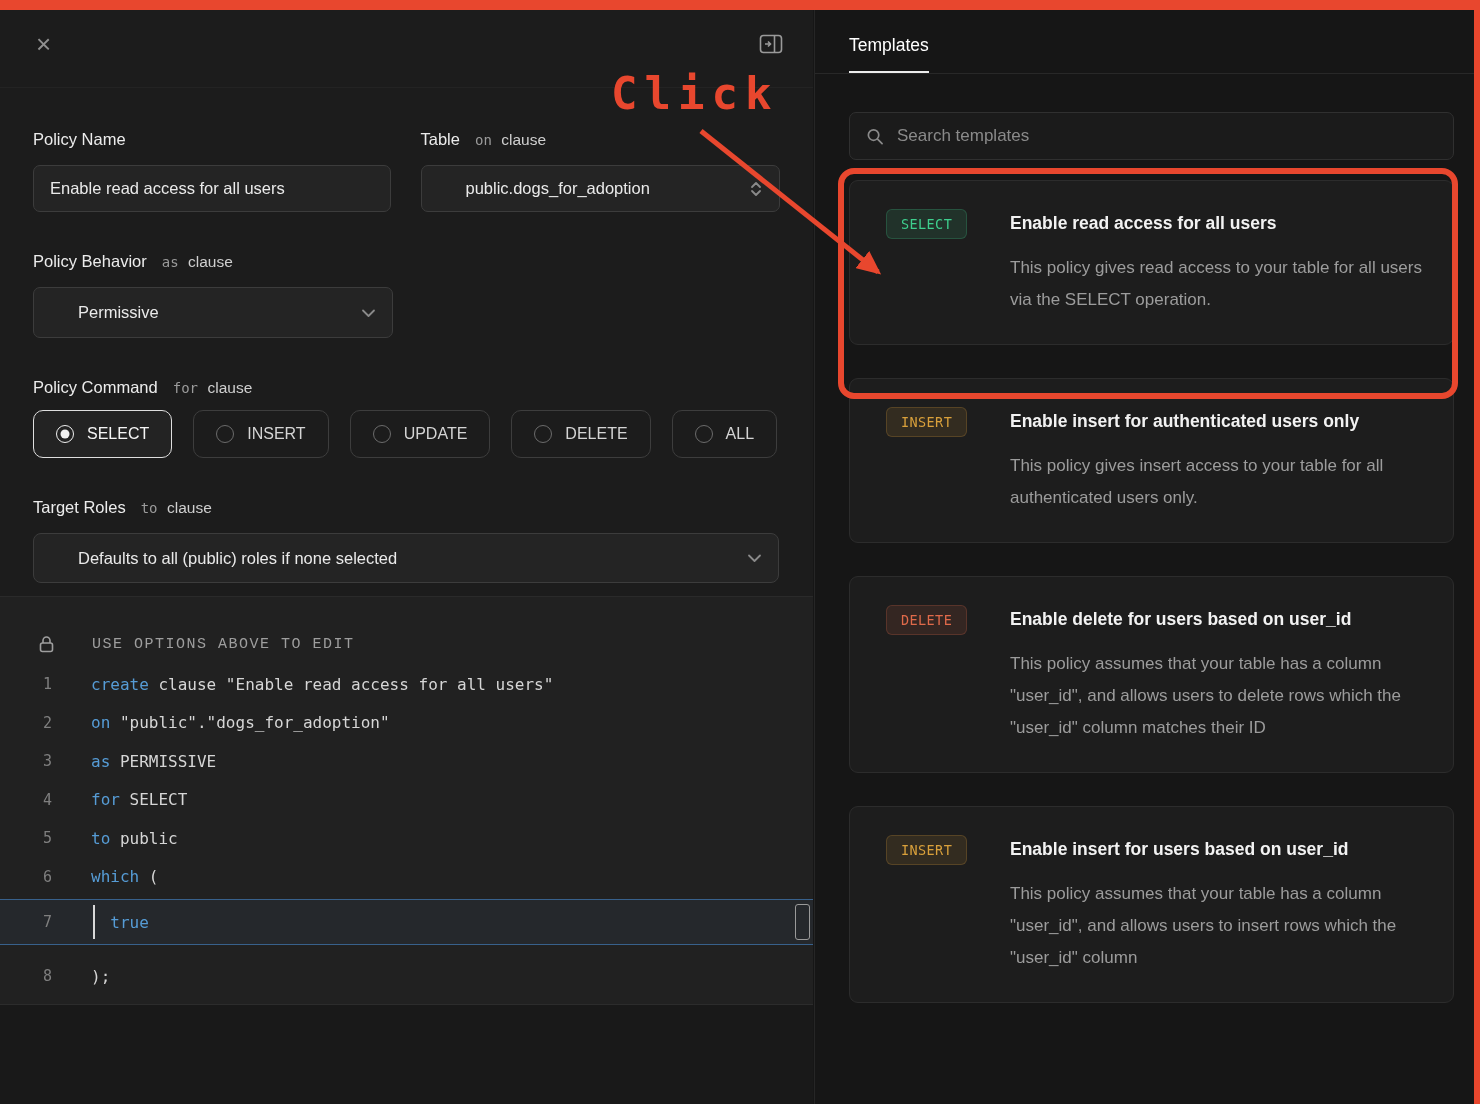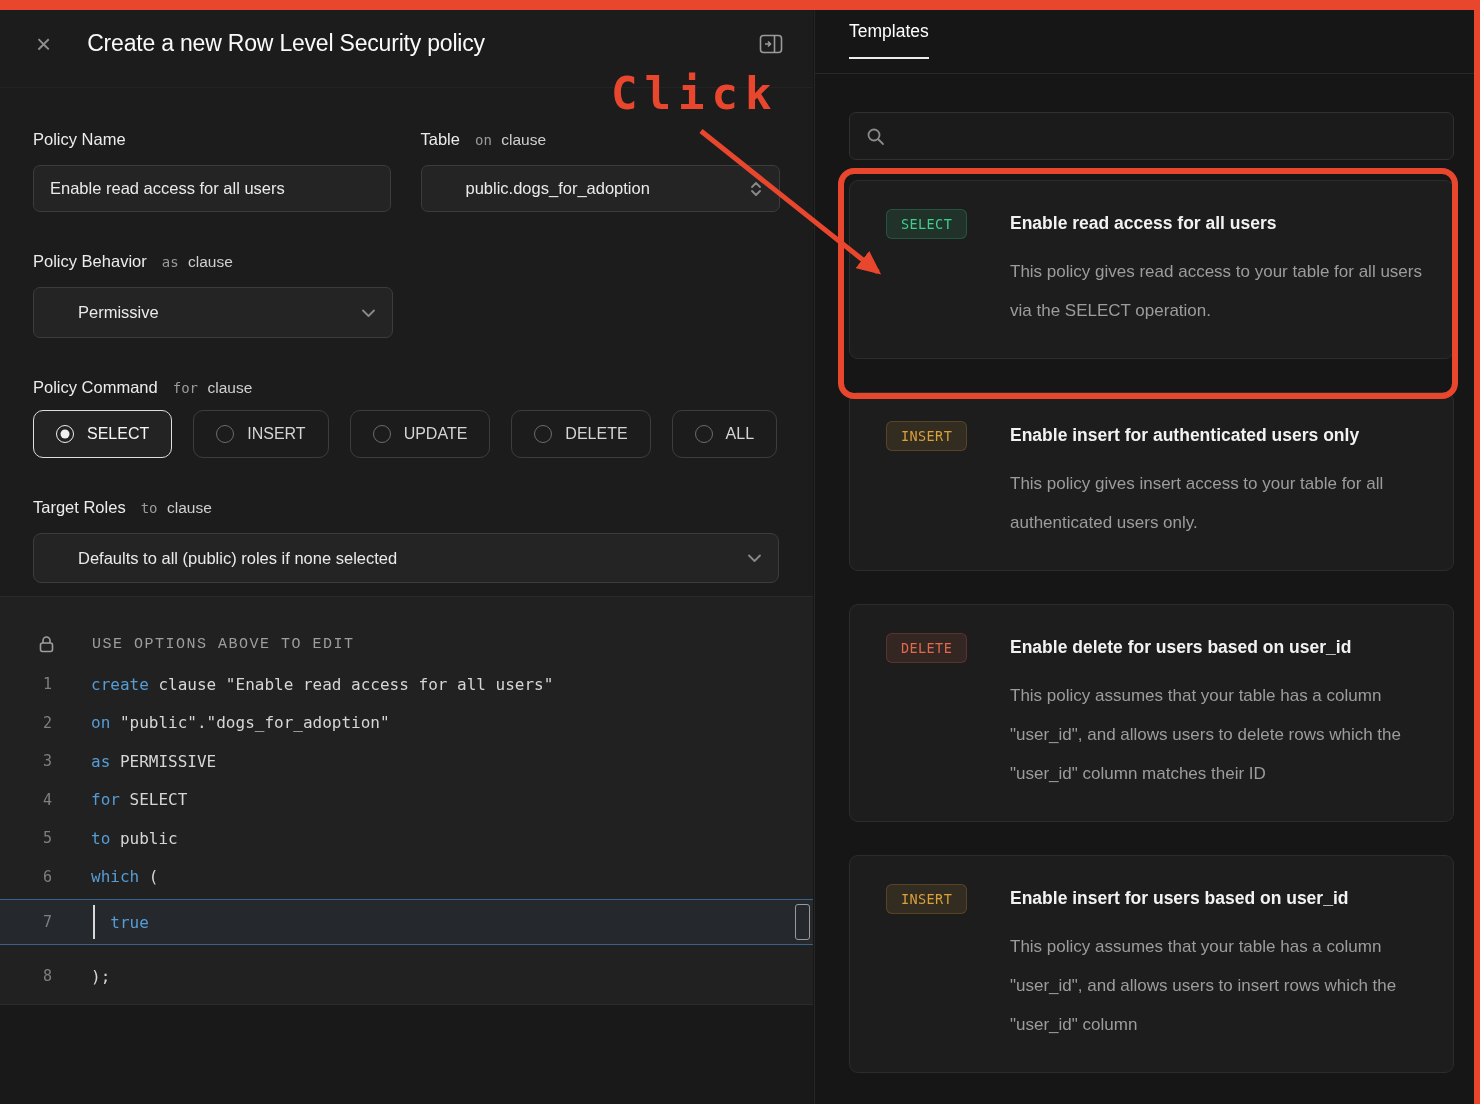--- a/index.html
+++ b/index.html
@@ -72,55 +72,54 @@
   .code-line.active{background:#25282c;border-top:1px solid #38618c;border-bottom:1px solid #38618c;
     height:46px;margin:3px 0 12px 0;}
   .code-line.active .cursor{display:block;position:absolute;left:93px;top:5px;bottom:5px;width:2px;background:#d8d8d8;}
   .code-line.active .scrollmark{display:block;position:absolute;right:3px;top:4px;bottom:4px;width:15px;
     border:1px solid #9a9a9a;border-radius:3px;}
   .left-footer{height:110px;background:#191919;border-top:1px solid #2c2c2c;}
 
   
   .right{position:absolute;left:814px;top:0;width:666px;height:1104px;background:var(--panel-right);
     border-left:1px solid #262626;overflow:hidden;}
-  .right-header{height:74px;border-bottom:1px solid #282828;padding:15px 34px;display:flex;align-items:flex-end;}
+  .right-header{height:74px;border-bottom:1px solid #282828;padding:1px 34px;display:flex;align-items:flex-end;}
   .tab{color:#fff;font-size:17.5px;padding-bottom:15px;border-bottom:2px solid #ececec;margin-bottom:-1px;cursor:pointer;}
   .search{margin:38px 26px 0 34px;height:48px;background:#1b1b1b;border:1px solid #303030;border-radius:7px;
     display:flex;align-items:center;gap:13px;padding:0 16px;}
   .search input{background:transparent;border:none;outline:none;color:#cfcfcf;font-size:17px;width:100%;
     font-family:"Liberation Sans",sans-serif;}
   .search input::placeholder{color:#8a8a8a;}
   .cards{margin:20px 26px 0 34px;display:flex;flex-direction:column;gap:33px;}
   .card{background:#1d1d1d;border:1px solid #2c2c2c;border-radius:9px;padding:26px 28px 28px 36px;
     display:grid;grid-template-columns:124px 1fr;align-items:start;cursor:pointer;}
   .badge{justify-self:start;height:30px;padding:0 14px;border-radius:6px;display:flex;align-items:center;
     font-family:"DejaVu Sans Mono",monospace;font-size:13.5px;letter-spacing:.4px;margin-top:2px;}
   .badge.green{color:#3ecf8e;background:rgba(62,207,142,.12);border:1px solid rgba(62,207,142,.22);}
   .badge.amber{color:#d9a03b;background:rgba(217,160,59,.12);border:1px solid rgba(217,160,59,.22);}
   .badge.red{color:#e06a4a;background:rgba(224,106,74,.12);border:1px solid rgba(224,106,74,.22);}
   .card-title{grid-column:2;color:#f2f2f2;font-size:17.5px;font-weight:600;line-height:32px;}
-  .card-desc{grid-column:2;color:#9c9c9c;font-size:17px;line-height:39px;margin-top:13px;}
+  .card-desc{grid-column:2;color:#9c9c9c;font-size:17px;line-height:32px;margin-top:13px;}
 
   
   .ann-rect{position:absolute;left:838px;top:168px;width:620px;height:231px;border:6px solid var(--red);
     border-radius:16px;z-index:44;pointer-events:none;}
   .click-label{position:absolute;left:611px;top:68px;z-index:46;color:var(--red);
     font-family:"DejaVu Sans Mono",monospace;font-weight:bold;font-size:44px;letter-spacing:7px;pointer-events:none;}
   .ann-arrow{position:absolute;left:0;top:0;z-index:45;pointer-events:none;}
   svg.ico{display:block;}
 </style>
 </head>
 <body>
 
 <div id="app">
 
   <div class="left">
     <div class="dlg-header">
       <span class="close-x">×</span>
-      <span class="dlg-title">Create a new Row Level Security policy</span>
       <span class="expand-ico">
         <svg class="ico" width="24" height="20" viewBox="0 0 24 20" fill="none" stroke="#9a9a9a" stroke-width="1.6">
           <rect x="1.5" y="1.5" width="21" height="17" rx="3"></rect>
           <line x1="15.5" y1="1.5" x2="15.5" y2="18.5"></line>
           <path d="M6 10 h5 M9 7.5 L11.5 10 L9 12.5"></path>
         </svg>
       </span>
     </div>
 
     <div class="form">
@@ -285,20 +284,21 @@
 
   <div class="right">
     <div class="right-header">
       <span class="tab">Templates</span>
     </div>
     <div class="search">
       <svg class="ico" width="19" height="19" viewBox="0 0 19 19" fill="none" stroke="#8a8a8a" stroke-width="1.8" stroke-linecap="round">
         <circle cx="8" cy="8" r="5.5"></circle>
           <line x1="12.5" y1="12.5" x2="17" y2="17"></line>
       </svg>
+      <input type="text" placeholder="Search templates" style="">
     </div>
     <div class="cards">
   <div class="card">
     <span class="badge green">SELECT</span>
     <div class="card-title">Enable read access for all users</div>
     <div class="card-desc">This policy gives read access to your table for all users via the SELECT operation.</div>
   </div>
 
   <div class="card">
     <span class="badge amber">INSERT</span>

